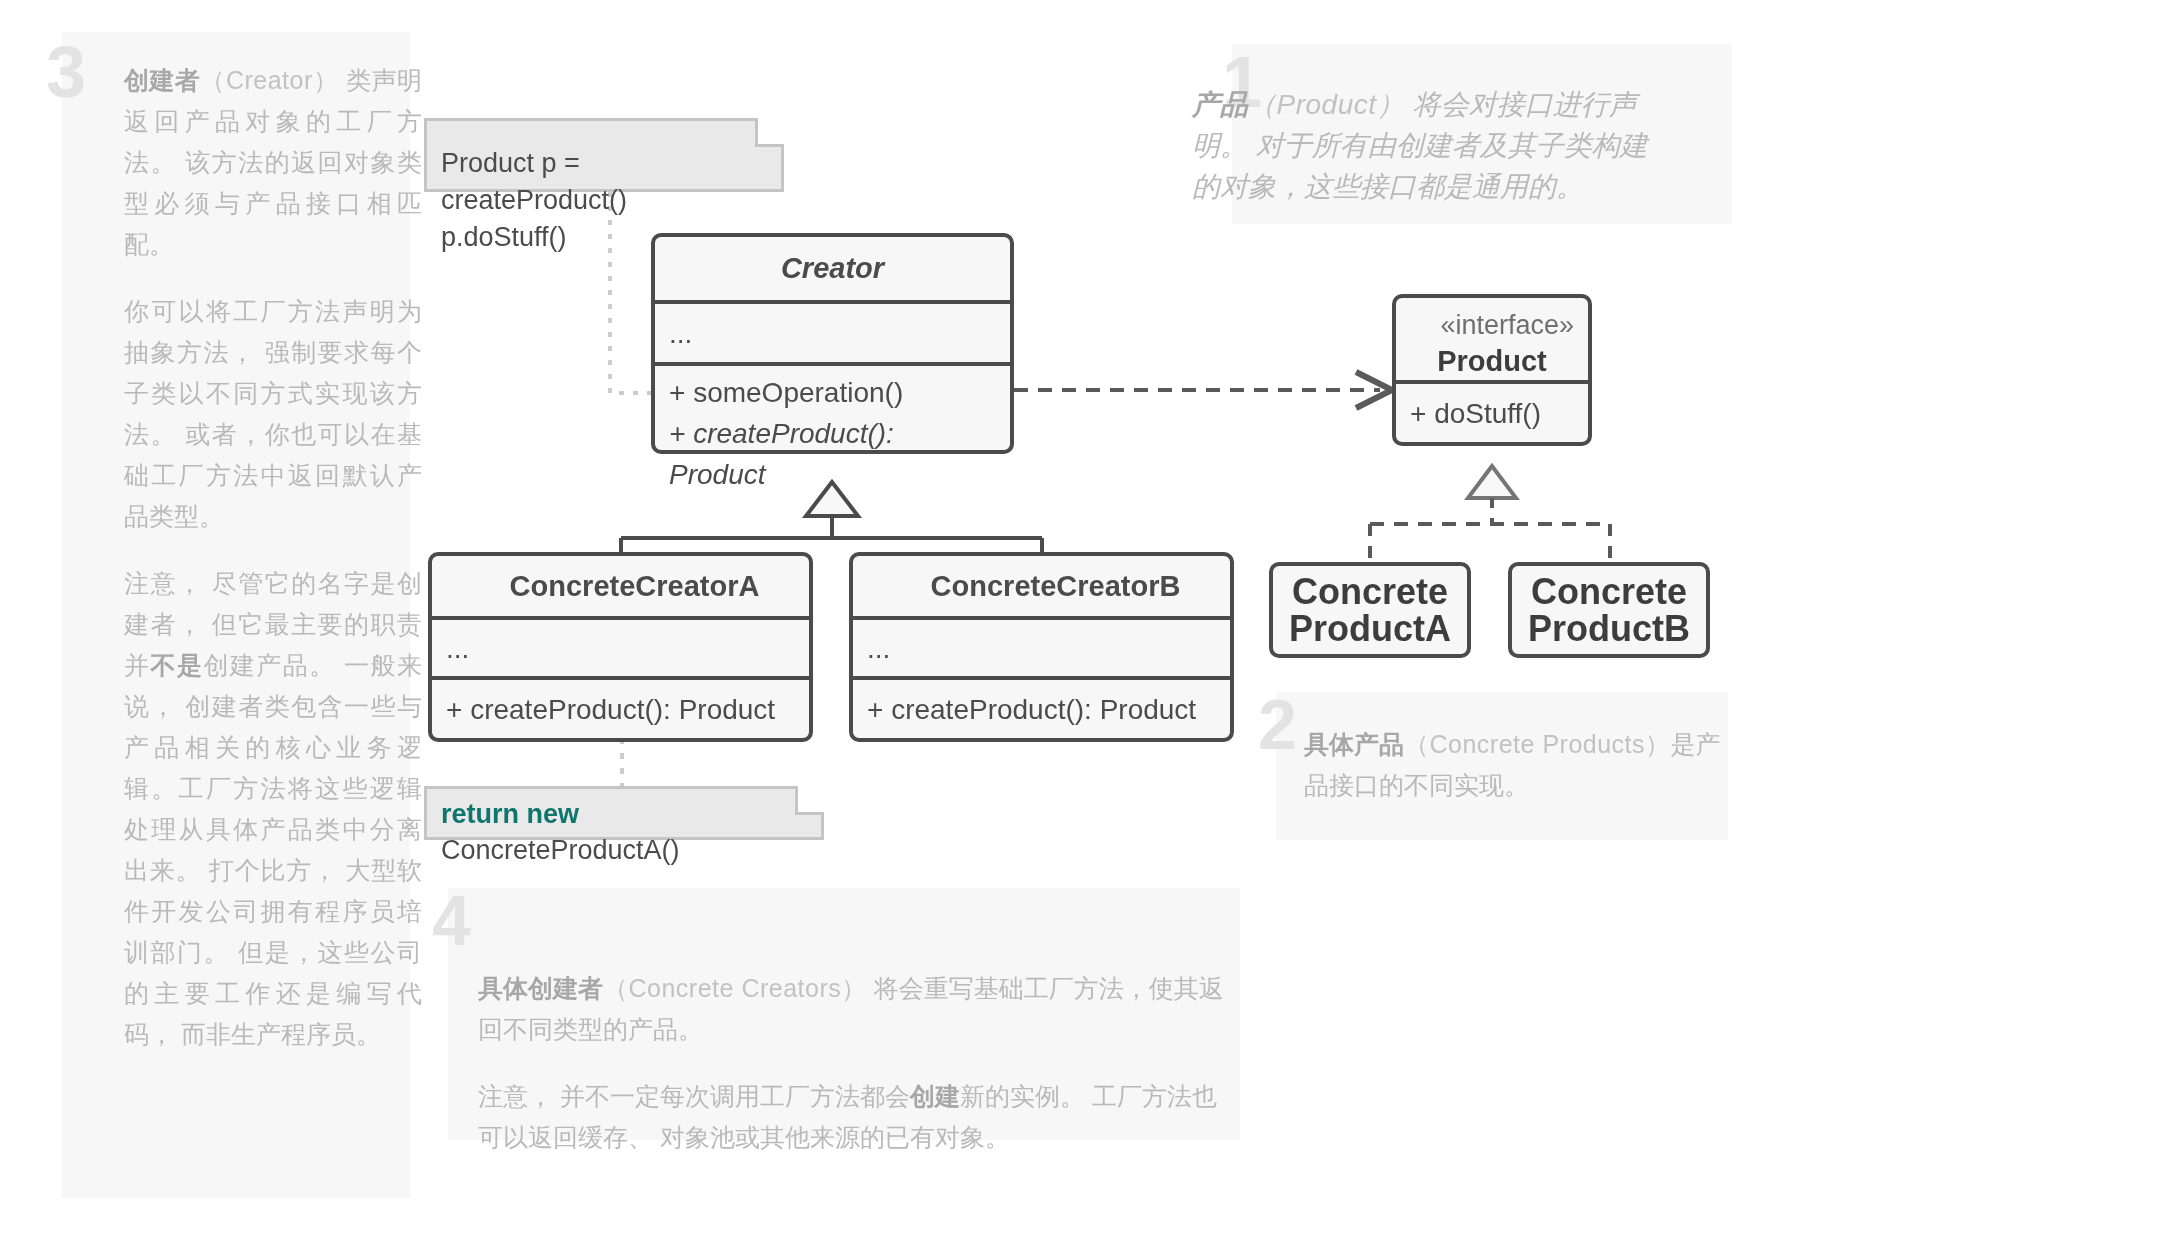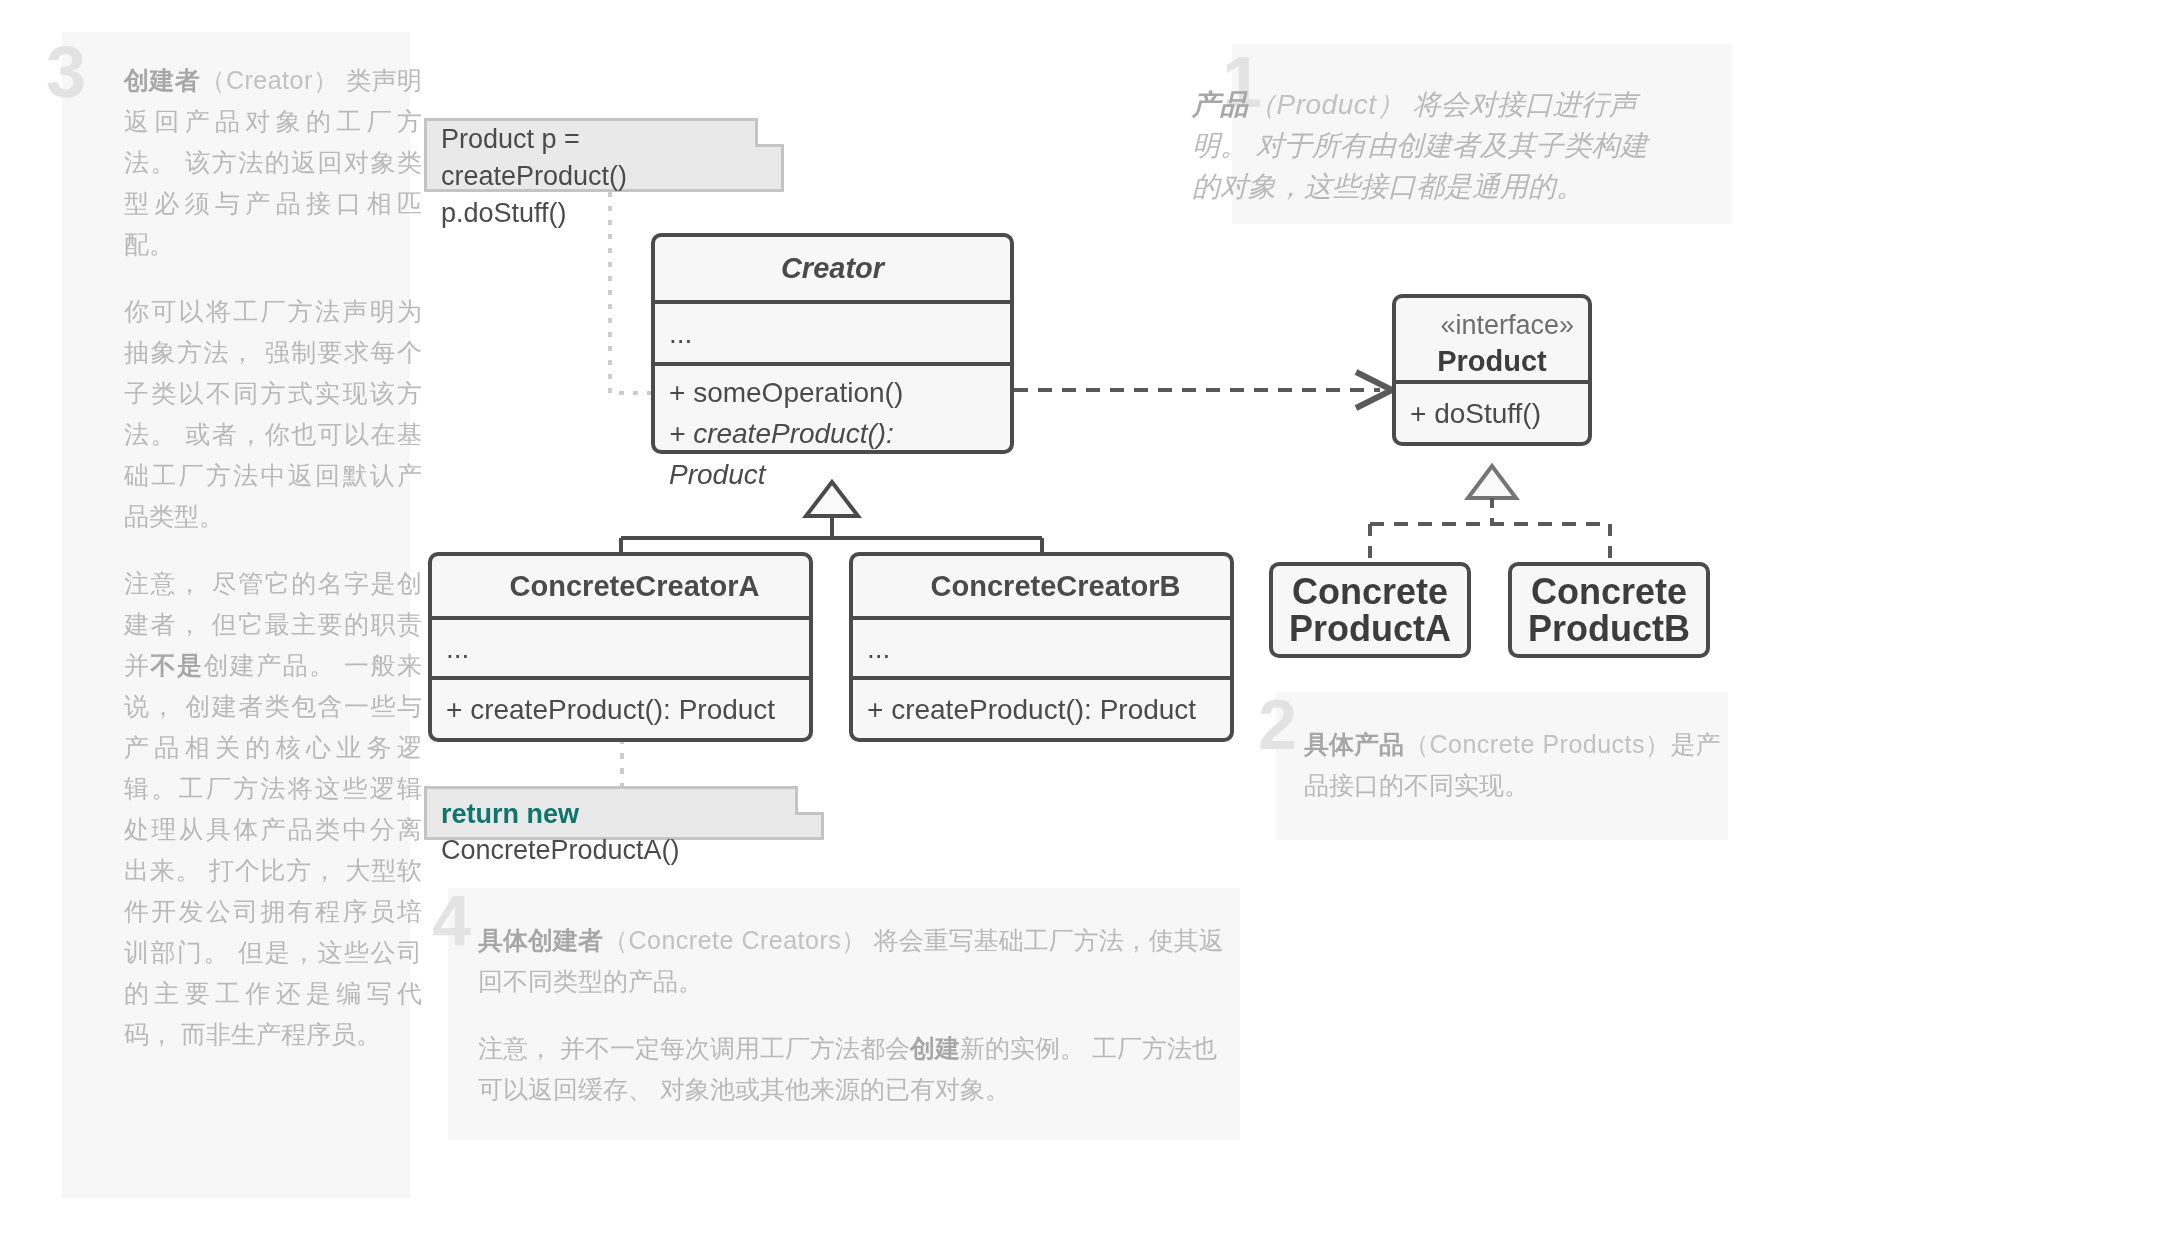--- a/index.html
+++ b/index.html
@@ -29,21 +29,21 @@
   #body-1{left:1192px;top:84px;width:468px;font-size:28px;line-height:41px;font-style:italic;}
 
   
   #panel-2{left:1276px;top:692px;width:452px;height:148px;}
   #num-2{left:1258px;top:690px;font-size:70px;}
   #body-2{left:1304px;top:724px;width:420px;font-size:25px;line-height:41px;}
 
   
   #panel-4{left:448px;top:888px;width:792px;height:252px;}
   #num-4{left:432px;top:886px;font-size:70px;}
-  #body-4{left:478px;top:920px;width:762px;font-size:25px;line-height:41px;}
+  #body-4{left:478px;top:968px;width:762px;font-size:25px;line-height:41px;}
 
   
   .uml{position:absolute;box-sizing:border-box;background:#f7f7f7;
        border:4px solid #4b4b4b;border-radius:10px;}
   .uml .sec{box-sizing:border-box;padding:10px 14px;color:#4b4b4b;}
   .uml .sec + .sec{border-top:4px solid #4b4b4b;}
   .uml .title{text-align:center;font-weight:bold;font-size:29px;}
   .uml .title.italic{font-style:italic;}
   .uml .row{font-size:28px;line-height:41px;}
   .uml .row.italic{font-style:italic;}
@@ -78,21 +78,21 @@
   #box-cpa{left:1269px;top:562px;}
   #box-cpb{left:1508px;top:562px;}
 
   
   .stickynote{position:absolute;box-sizing:border-box;background:#e9e9e9;
               border:3px solid #c4c4c4;color:#4b4b4b;}
   .stickynote .fold{position:absolute;right:-3px;top:-3px;width:26px;height:26px;
                     background:#ffffff;border-left:3px solid #c4c4c4;
                     border-bottom:3px solid #c4c4c4;
                     transform:skewX(0deg);}
-  .stickynote .ntext{font-size:27px;line-height:37px;padding:0 14px;}
+  .stickynote .ntext{font-size:27px;line-height:37px;padding:24px 14px;}
   #note-top{left:424px;top:118px;width:360px;height:74px;}
   #note-return{left:424px;top:786px;width:400px;height:54px;}
   #note-return .ntext{font-size:27px;line-height:36px;padding:7px 14px;}
   #note-return b{font-weight:bold;color:#0f766e;}
 
   svg.overlay{position:absolute;left:0;top:0;width:2168px;height:1250px;
               pointer-events:none;}
 </style>
 </head>
 <body>

